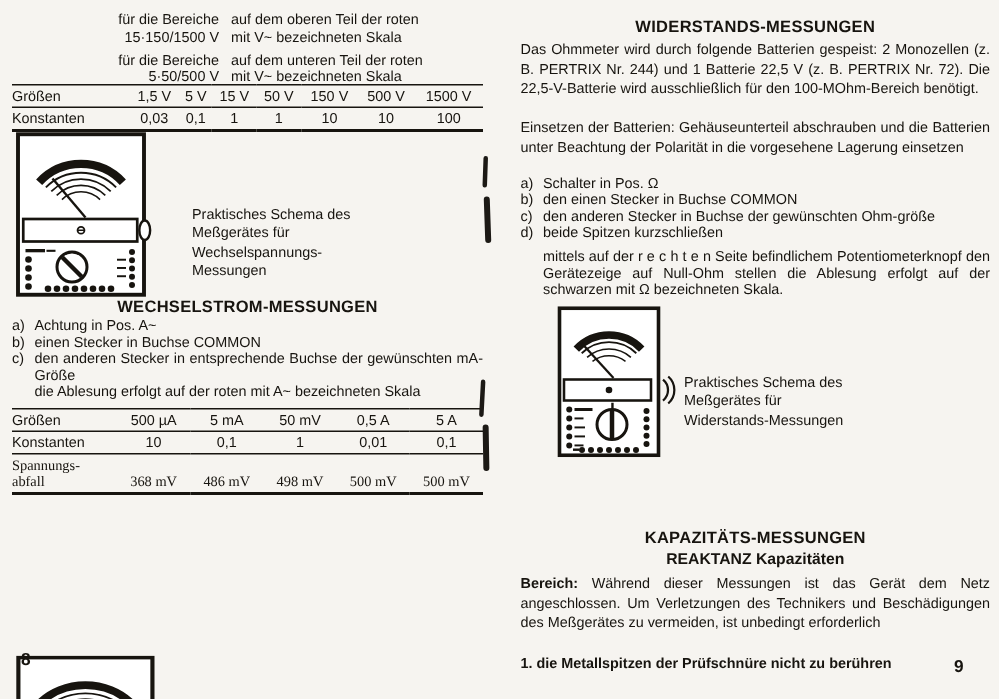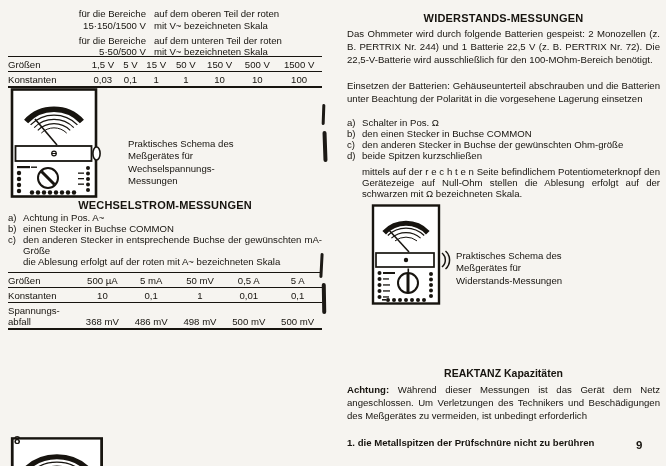--- a/index.html
+++ b/index.html
@@ -24,21 +24,21 @@
   .note-range{width:138px;text-align:right;font-size:9.6px;line-height:11.8px;white-space:pre-line;flex:none;}
   .note-desc{flex:1;font-size:9.6px;line-height:11.8px;white-space:pre-line;padding-left:8px;}
 
   
   table.dtable{width:100%;border-collapse:collapse;font-size:9.6px;}
   table.dtable td{padding:1.5px 0;text-align:center;margin-top:29px;}
   table.dtable td.lab{text-align:left;white-space:pre-line;}
   tr.rule-tb td{border-top:1.4px solid #17140f;border-bottom:1px solid #17140f;}
   tr.rule-b-heavy td{border-bottom:2.2px solid #17140f;}
   tr.rule-b-med td{border-bottom:1.6px solid #17140f;}
-  tr.vbot td{vertical-align:bottom;}
+  tr.vbot td{vertical-align:bottom;font-family:Liberation Serif, serif;}
 
   
   .step{display:flex;font-size:9.6px;}
   .step .marker{width:15px;flex:none;}
   .step .stext{flex:1;text-align:justify;}
   .lh108 .step, .lh108 .indent-note{line-height:10.9px;}
   .lh110{line-height:11px;}
   .indent-note{margin-left:15px;font-size:9.6px;text-align:justify;}
 
   
@@ -331,26 +331,29 @@
       </g>
       <circle cx="37" cy="79" r="10" fill="#fff" stroke="#17140f" stroke-width="2"></circle>
       <line x1="37" y1="69.5" x2="37" y2="88.5" stroke="#17140f" stroke-width="3"></line>
     </svg>
     <div class="caption" style="left:85px;top:46px;">Praktisches Schema des
 Meßgerätes für
 Widerstands-Messungen</div>
   </div>
 
 
+  <div class="blk" style="top:343px;">
+    <h2 class="heading">KAPAZITÄTS-MESSUNGEN</h2>
+  </div>
   <div class="blk" style="top:357px;">
     <h3 class="subheading">REAKTANZ Kapazitäten</h3>
   </div>
 
   <div class="blk" style="top:374px;">
-    <p class="body-text"><b class="bold">Achtung:</b><span> Während dieser Messungen ist das Gerät dem Netz angeschlossen. Um Verletzungen des Technikers und Beschädigungen des Meßgerätes zu vermeiden, ist unbedingt erforderlich</span></p>
+    <p class="body-text"><b class="bold">Bereich:</b><span> Während dieser Messungen ist das Gerät dem Netz angeschlossen. Um Verletzungen des Technikers und Beschädigungen des Meßgerätes zu vermeiden, ist unbedingt erforderlich</span></p>
   </div>
 
   <div class="blk" style="top:427px;">
     <p class="body-text bold">1. die Metallspitzen der Prüfschnüre nicht zu berühren</p>
   </div>
 </div>
 
 <div id="pn-8" class="pagenum">8</div>
 <div id="pn-9" class="pagenum">9</div>
 

